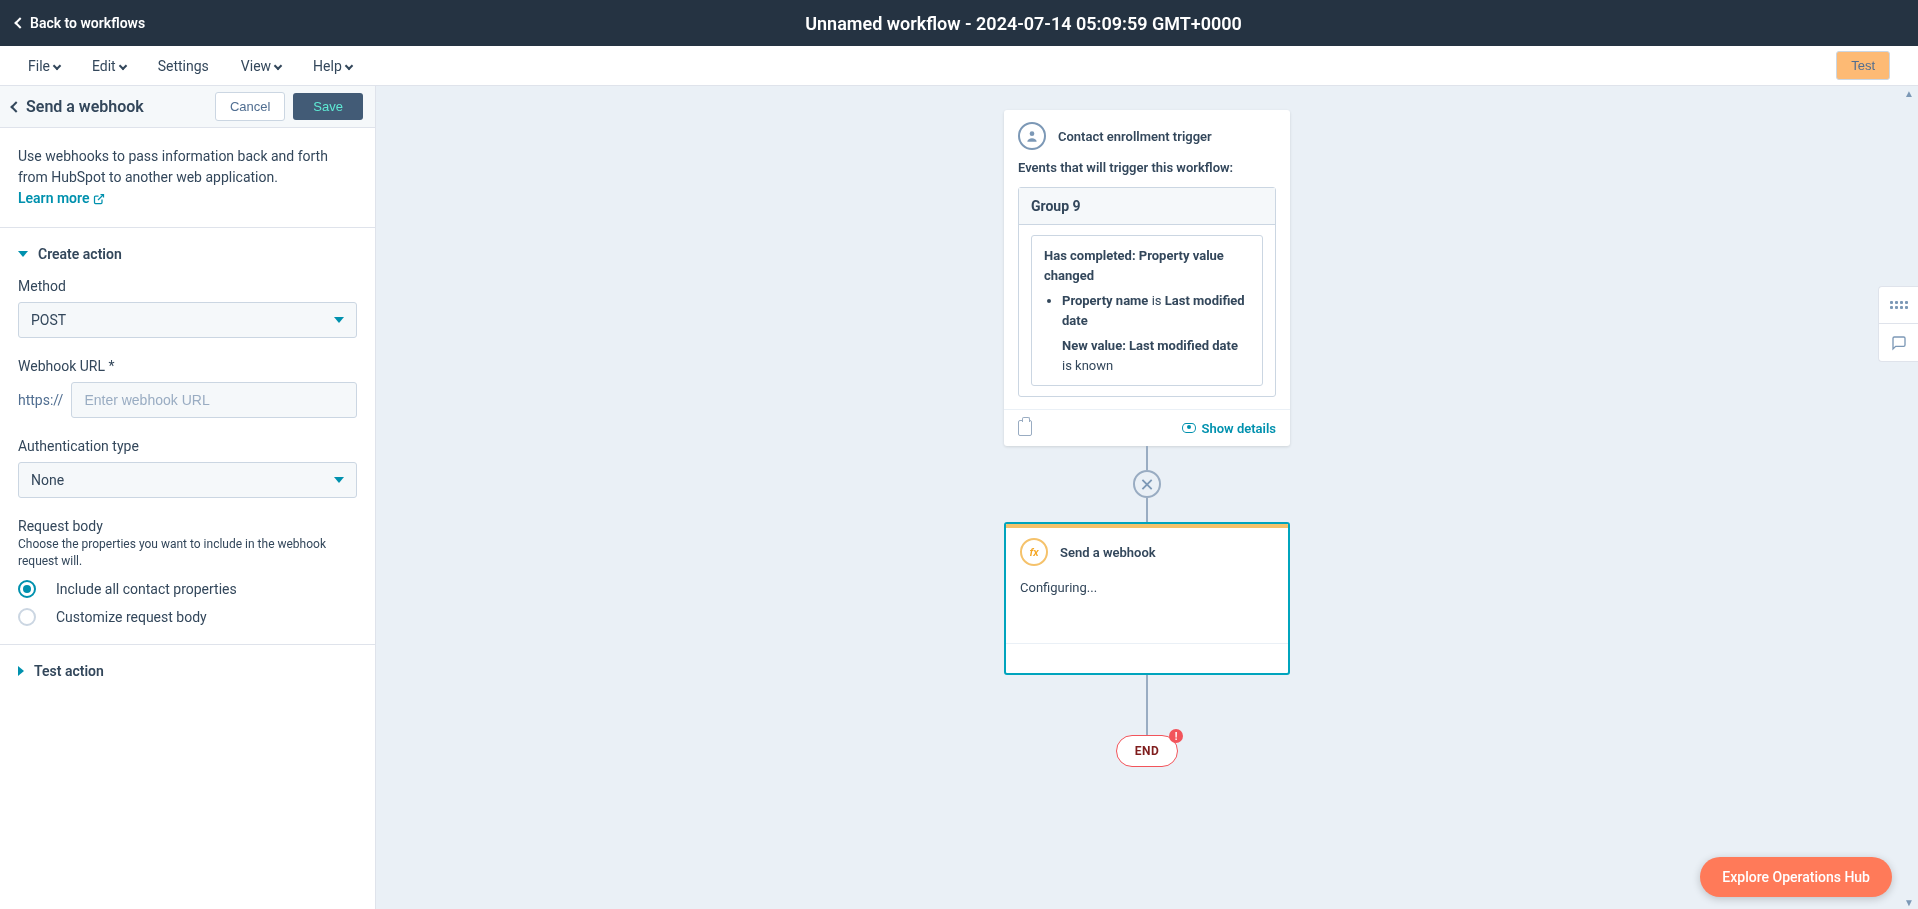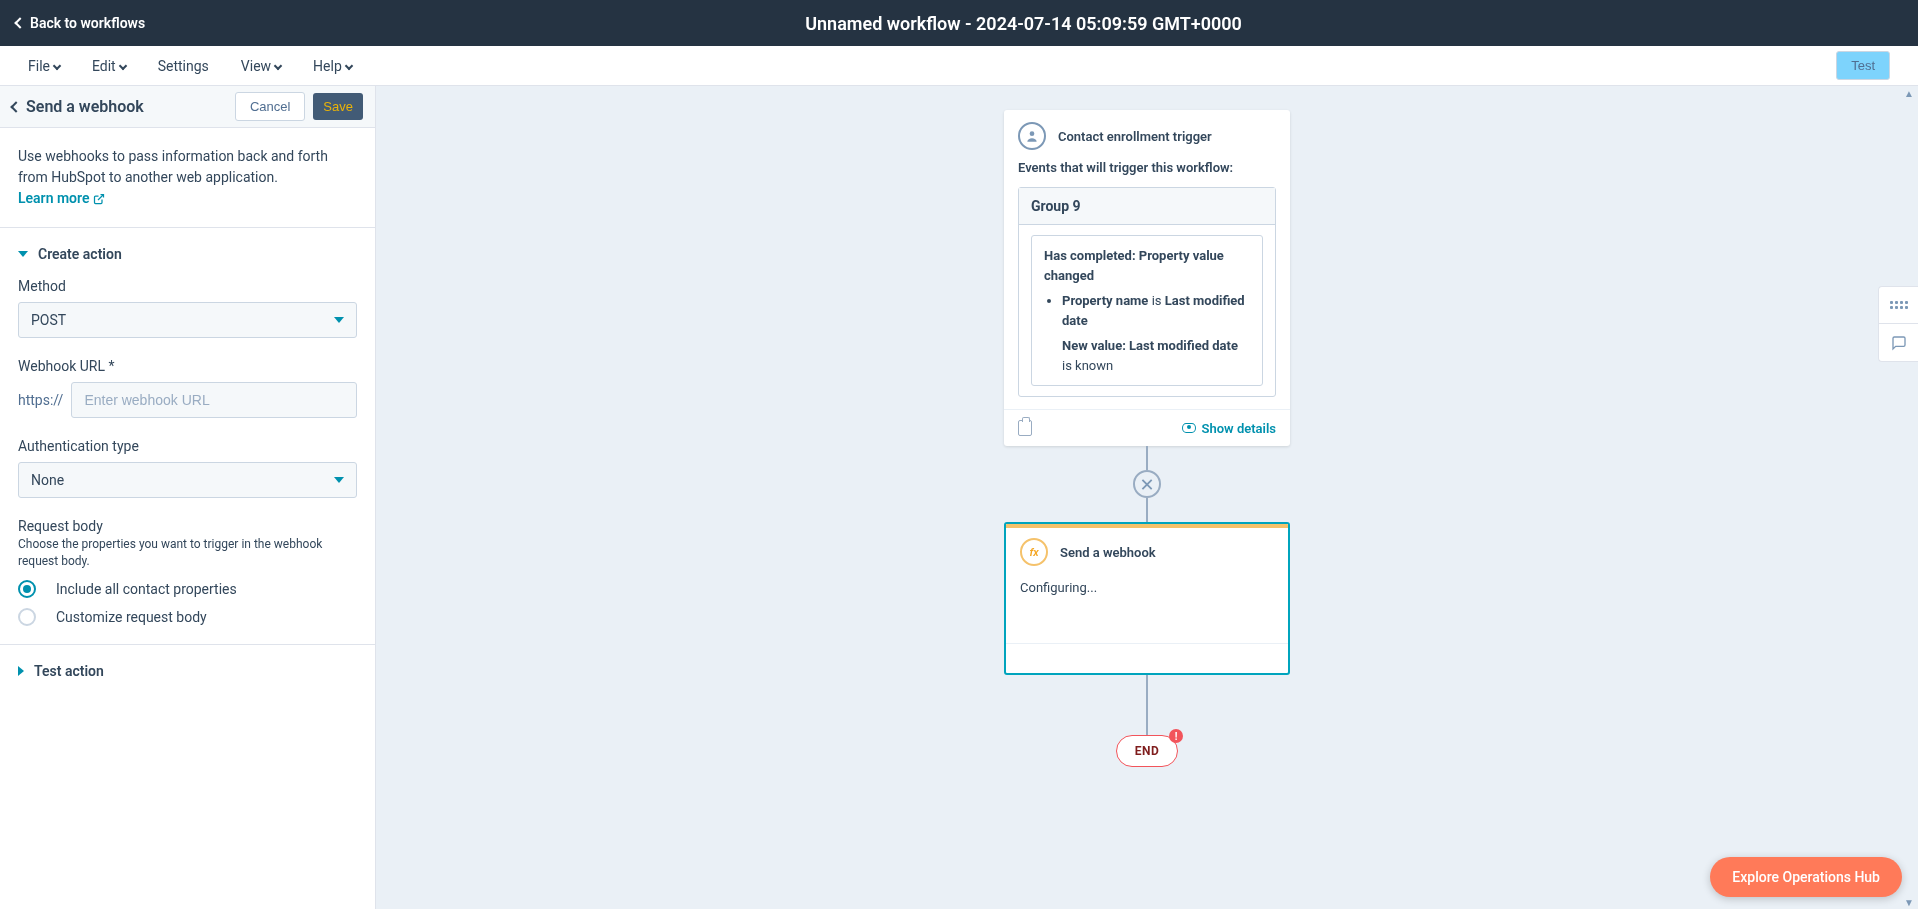--- a/index.html
+++ b/index.html
@@ -10,33 +10,33 @@
 .back-link { display: flex; align-items: center; gap: 6px; font-weight: 600; cursor: pointer; }
 .top-title { flex: 1; text-align: center; font-weight: 600; font-size: 18px; }
 .top-right { display: flex; align-items: center; gap: 16px; }
 .workflow-status { font-size: 12px; color: #cbd6e2; }
 .review-btn { background: #ff7a59; color: #fff; border: none; padding: 10px 18px; border-radius: 3px; font-weight: 500; cursor: pointer; font-size:14px; }
 
 
 .menu-bar { height: 40px; border-bottom: 1px solid #dfe3eb; display: flex; align-items: center; padding: 0 28px; gap: 32px; background:#fff; }
 .menu-item { display: flex; align-items: center; gap: 4px; cursor: pointer; color:#33475b; }
 .menu-spacer { flex: 1; }
-.test-btn { background: #7dd3fc; color: #506e91; border: 1px solid #cbd6e2; padding: 6px 14px; border-radius: 3px; cursor: pointer; font-size:13px; }
+.test-btn { background: #fdba74; color: #506e91; border: 1px solid #cbd6e2; padding: 6px 14px; border-radius: 3px; cursor: pointer; font-size:13px; }
 
 
 .body-area { display: flex; height: calc(909px - 46px - 40px); position: relative; }
 
 
 .side-panel { width: 376px; border-right: 1px solid #dfe3eb; display: flex; flex-direction: column; background:#fff; }
 .side-header { height: 42px; border-bottom: 1px solid #dfe3eb; display: flex; align-items: center; padding: 0 12px; background:#f5f8fa; }
 .side-back { color:#33475b; display:flex; align-items:center; cursor:pointer; }
 .side-title { font-weight: 600; font-size: 16px; margin-left:6px; }
 .side-header-spacer { flex: 1; }
 .cancel-btn { background:#fff; border:1px solid #cbd6e2; color:#506e91; padding:6px 14px; border-radius:3px; cursor:pointer; font-size:13px; margin-right:8px; }
-.save-btn { background:#425b76; border:none; color:#eab308; padding:6px 10px; border-radius:3px; cursor:pointer; font-size:13px; }
+.save-btn { background:#425b76; border:none; color:#5eead4; padding:6px 20px; border-radius:3px; cursor:pointer; font-size:13px; }
 
 .side-body { padding: 18px; overflow-y:auto; flex:1; }
 .intro-text { color:#33475b; line-height:1.5; }
 .learn-more { color:#0091ae; font-weight:600; cursor:pointer; display:inline-flex; align-items:center; gap:4px; }
 
 .section-divider-full { border-top:1px solid #dfe3eb; margin:18px -18px; }
 
 .collapse-header { display:flex; align-items:center; gap:10px; font-weight:600; cursor:pointer; margin-bottom:16px; }
 .caret-down { width:0; height:0; border-left:5px solid transparent; border-right:5px solid transparent; border-top:6px solid #0091ae; }
 .caret-right { width:0; height:0; border-top:5px solid transparent; border-bottom:5px solid transparent; border-left:6px solid #0091ae; }
@@ -97,21 +97,21 @@
 
 
 .right-rail { position:absolute; right:0; top:200px; display:flex; flex-direction:column; }
 .rail-btn { width:40px; height:38px; background:#fff; border:1px solid #dfe3eb; border-right:none; display:flex; align-items:center; justify-content:center; cursor:pointer; color:#7c98b6; }
 .rail-btn:first-child { border-radius:4px 0 0 0; }
 .rail-btn:last-child { border-radius:0 0 0 4px; border-top:none; }
 .grid-dots { display:grid; grid-template-columns:repeat(4,3px); gap:2px; }
 .grid-dots span { width:3px; height:3px; background:#7c98b6; border-radius:1px; }
 
 
-.explore-pill { position:absolute; bottom:12px; right:16px; background:#ff7a59; color:#fff; padding:12px 22px; border-radius:22px; font-weight:500; cursor:pointer; box-shadow:0 2px 8px rgba(0,0,0,0.2);text-align:center; }
+.explore-pill { position:absolute; bottom:12px; right:26px; background:#ff7a59; color:#fff; padding:12px 22px; border-radius:22px; font-weight:500; cursor:pointer; box-shadow:0 2px 8px rgba(0,0,0,0.2);text-align:center; }
 
 
 .vscroll { position:absolute; right:2px; top:0; bottom:0; width:14px; background:transparent; }
 .vscroll-arrow { width:14px; height:14px; display:flex; align-items:center; justify-content:center; color:#7c98b6; font-size:10px; }
 .vscroll-arrow.top { position:absolute; top:0; }
 .vscroll-arrow.bot { position:absolute; bottom:0; }
 
 .chevron { display:inline-block; width:8px; height:8px; border-right:2px solid currentColor; border-bottom:2px solid currentColor; }
 .chevron.left { transform:rotate(135deg); }
 .chevron.down { transform:rotate(45deg); width:6px; height:6px; }
@@ -195,21 +195,21 @@
         <input class="url-input" type="text" placeholder="Enter webhook URL" style="">
       </div>
 
       <label class="form-label">Authentication type</label>
       <div class="select-box">
         <span>None</span>
         <span class="select-caret"></span>
       </div>
 
       <label class="form-label" style="font-weight:400;margin-bottom:2px;">Request body</label>
-      <div class="form-help">Choose the properties you want to trigger in the webhook request body.</div>
+      <div class="form-help">Choose the properties you want to include in the webhook request will.</div>
 
       <div class="radio-row">
         <span class="radio-outer">
             <span class="radio-inner"></span>
           </span>
         <span>Include all contact properties</span>
       </div>
       <div class="radio-row">
         <span class="radio-outer unchecked"></span>
         <span>Customize request body</span>

